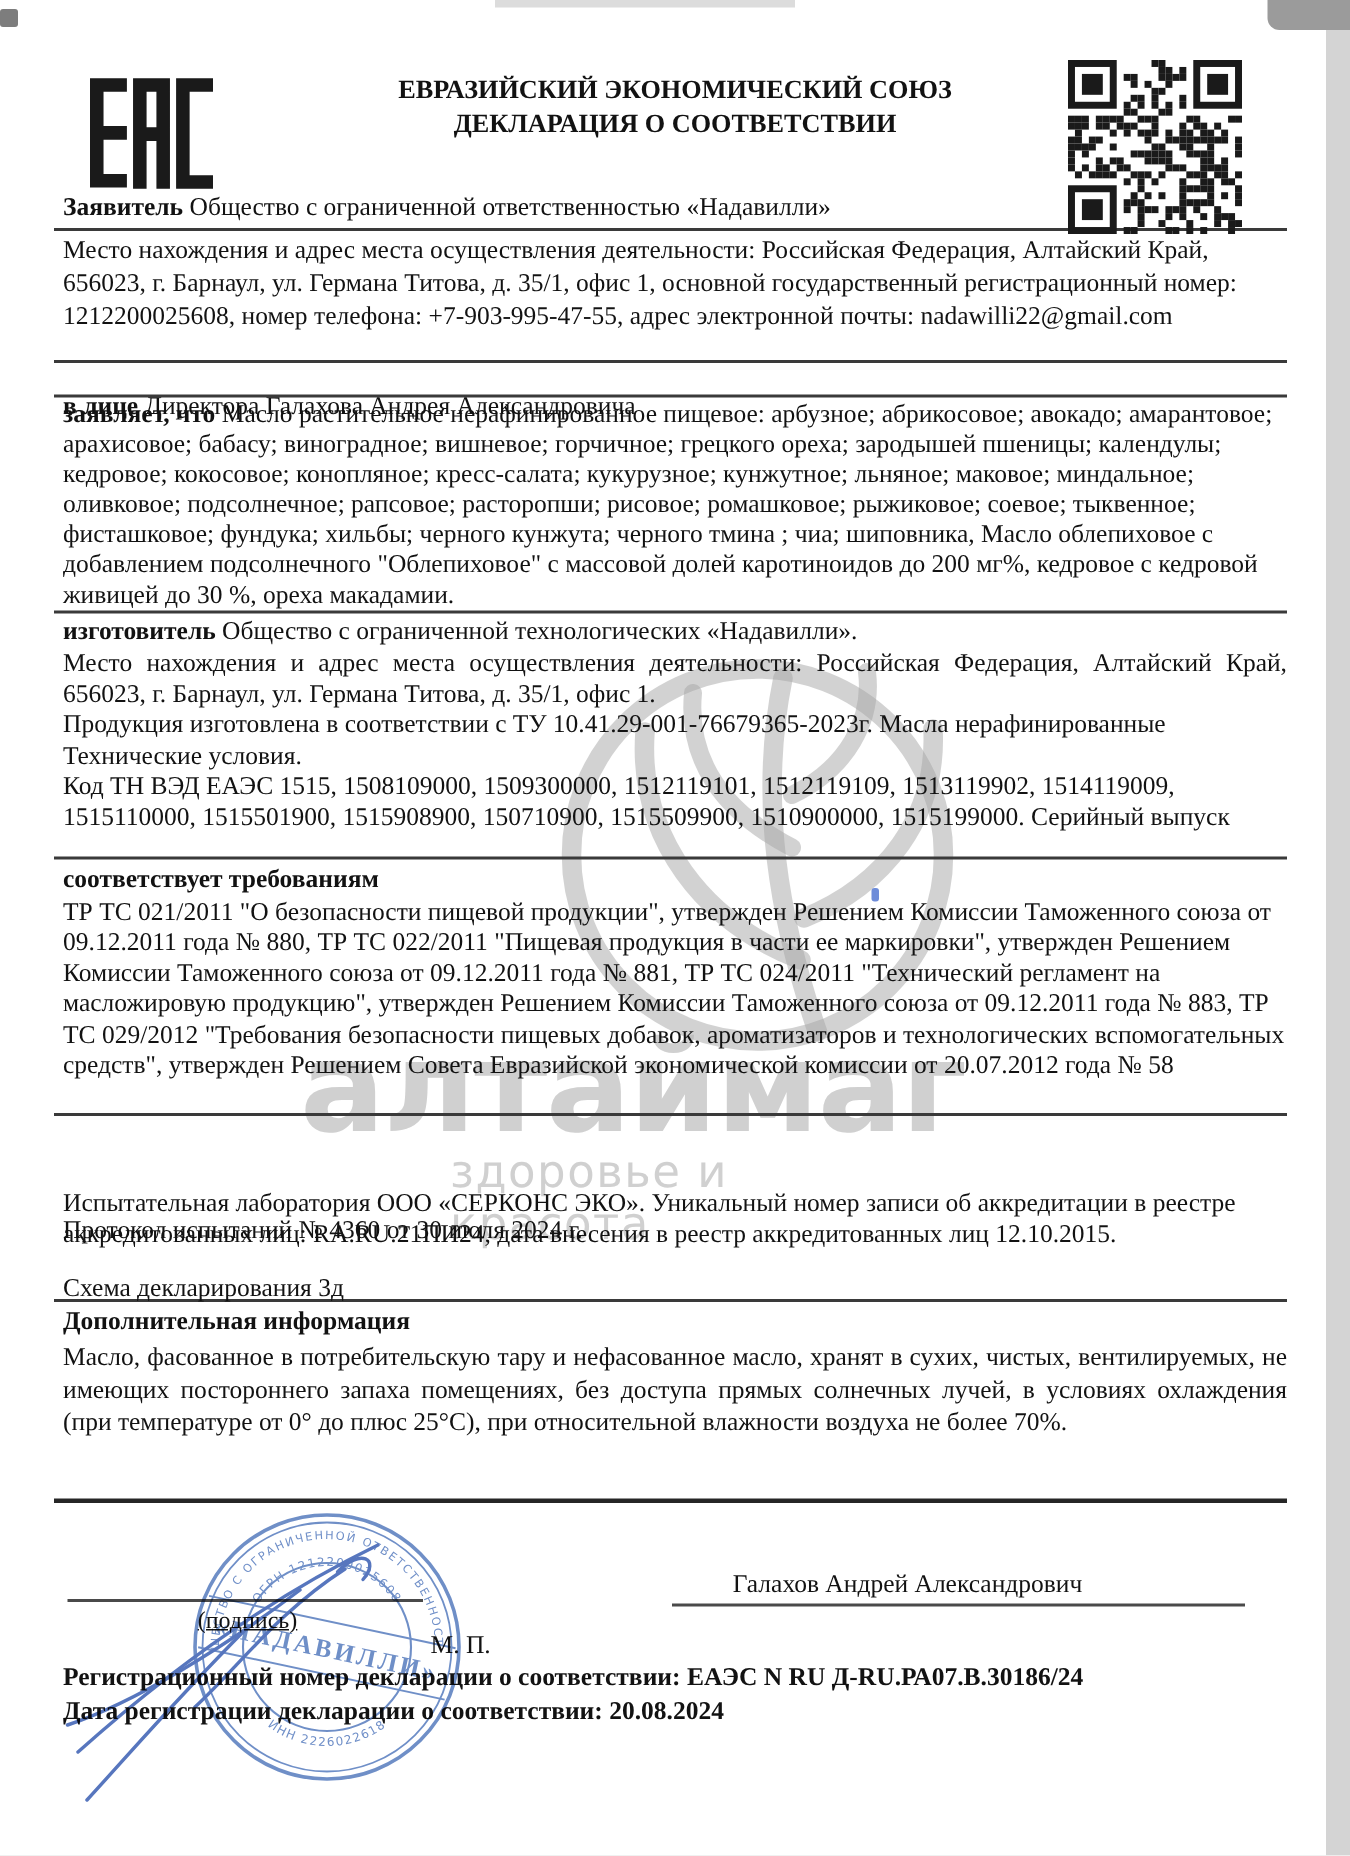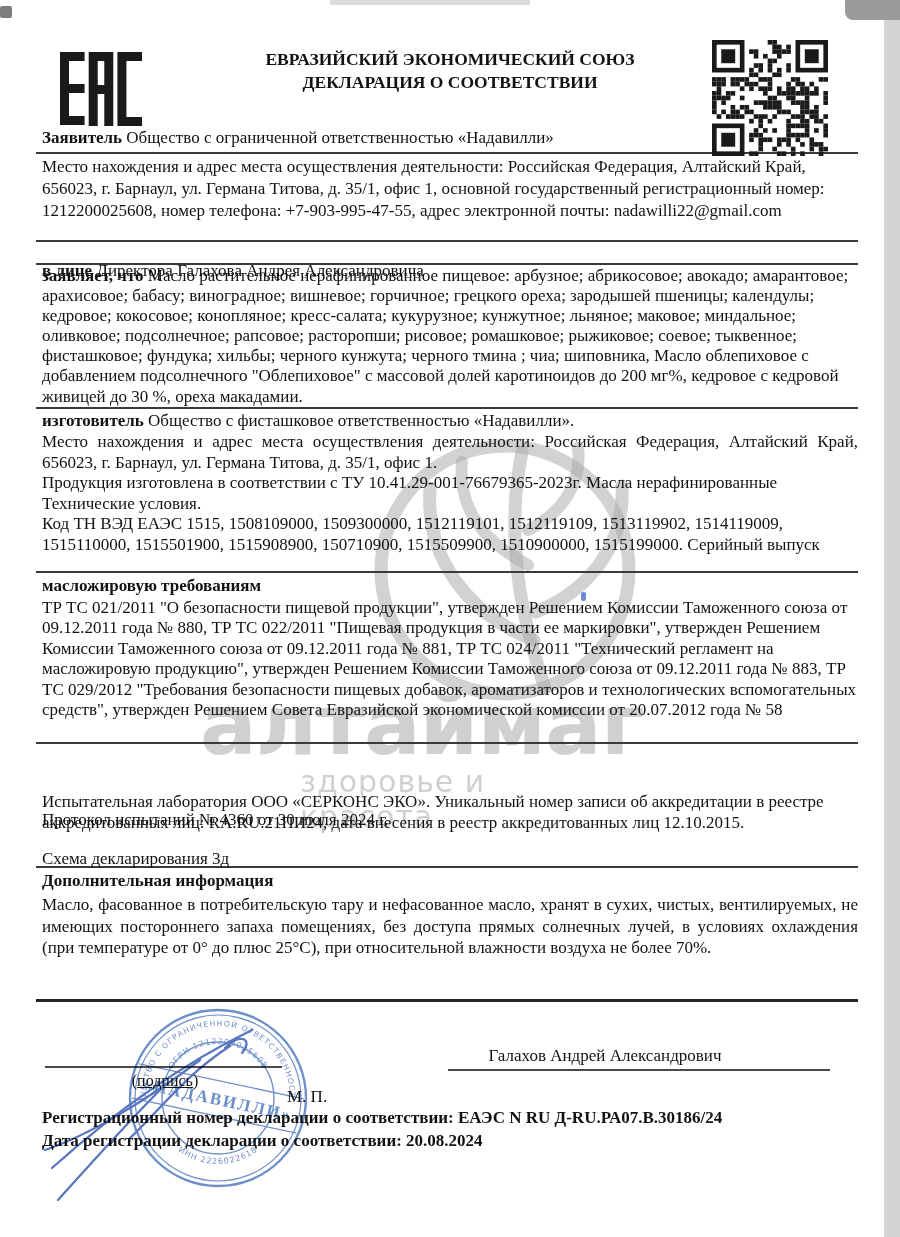--- a/index.html
+++ b/index.html
@@ -287,29 +287,29 @@
 
   <div class="txt" style="top:266px;line-height:20.1px;">
     <span class="b">заявляет, что</span>
     <span>Масло растительное нерафинированное пищевое: арбузное; абрикосовое; авокадо; амарантовое; арахисовое; бабасу; виноградное; вишневое;  горчичное; грецкого ореха; зародышей пшеницы; календулы; кедровое; кокосовое; конопляное; кресс-салата; кукурузное; кунжутное; льняное; маковое; миндальное; оливковое; подсолнечное; рапсовое; расторопши; рисовое; ромашковое; рыжиковое; соевое; тыквенное; фисташковое; фундука; хильбы; черного кунжута; черного тмина ; чиа; шиповника, Масло облепиховое с добавлением подсолнечного "Облепиховое" с массовой долей каротиноидов до 200 мг%,  кедровое с кедровой живицей до 30 %,  ореха макадамии.</span>
   </div>
 
   <div class="rule" style="top:407px;"></div>
 
   <div class="txt" style="top:411px;">
     <span class="b">изготовитель</span>
-    <span>Общество с фисташковое ответственностью «Надавилли».</span>
+    <span>Общество с ограниченной технологических «Надавилли».</span>
   </div>
   <div class="txt just" style="top:432px;line-height:20.5px;">Место нахождения и адрес места осуществления деятельности: Российская Федерация, Алтайский Край, 656023, г. Барнаул, ул. Германа Титова, д. 35/1, офис 1.</div>
   <div class="txt" style="top:473px;line-height:20.5px;">Продукция изготовлена в соответствии с ТУ 10.41.29-001-76679365-2023г. Масла нерафинированные Технические условия.</div>
   <div class="txt" style="top:514px;line-height:20.5px;">Код ТН ВЭД ЕАЭС 1515, 1508109000, 1509300000, 1512119101, 1512119109, 1513119902, 1514119009, 1515110000, 1515501900, 1515908900, 150710900, 1515509900, 1510900000, 1515199000. Серийный выпуск</div>
 
   <div class="rule" style="top:571px;"></div>
 
-  <div class="txt b" style="top:576px;">масложировую требованиям</div>
+  <div class="txt b" style="top:576px;">соответствует требованиям</div>
   <div class="txt" style="top:598px;line-height:20.4px;">ТР ТС 021/2011 "О безопасности пищевой продукции", утвержден Решением Комиссии Таможенного союза от 09.12.2011 года № 880, ТР ТС 022/2011 "Пищевая продукция в части ее маркировки", утвержден Решением Комиссии Таможенного союза от 09.12.2011 года № 881, ТР ТС 024/2011 "Технический регламент на масложировую продукцию", утвержден Решением Комиссии Таможенного союза от 09.12.2011 года № 883, ТР ТС 029/2012 "Требования безопасности пищевых добавок,  ароматизаторов и технологических вспомогательных средств", утвержден Решением Совета Евразийской экономической комиссии от 20.07.2012 года № 58</div>
 
   <div class="rule" style="top:742px;"></div>
 
   <div class="txt" style="top:770px;margin-top:40px;">Протокол испытаний № 4360 от 30 июля 2024 г.</div>
   <div class="txt" style="top:792px;line-height:20.5px;">Испытательная лаборатория ООО «СЕРКОНС ЭКО». Уникальный номер записи об аккредитации в реестре аккредитованных лиц: RA.RU.21ПИ24, дата внесения в реестр аккредитованных лиц 12.10.2015.</div>
   <div class="txt" style="top:849px;">Схема декларирования 3д</div>
 
   <div class="rule" style="top:866px;"></div>
 

